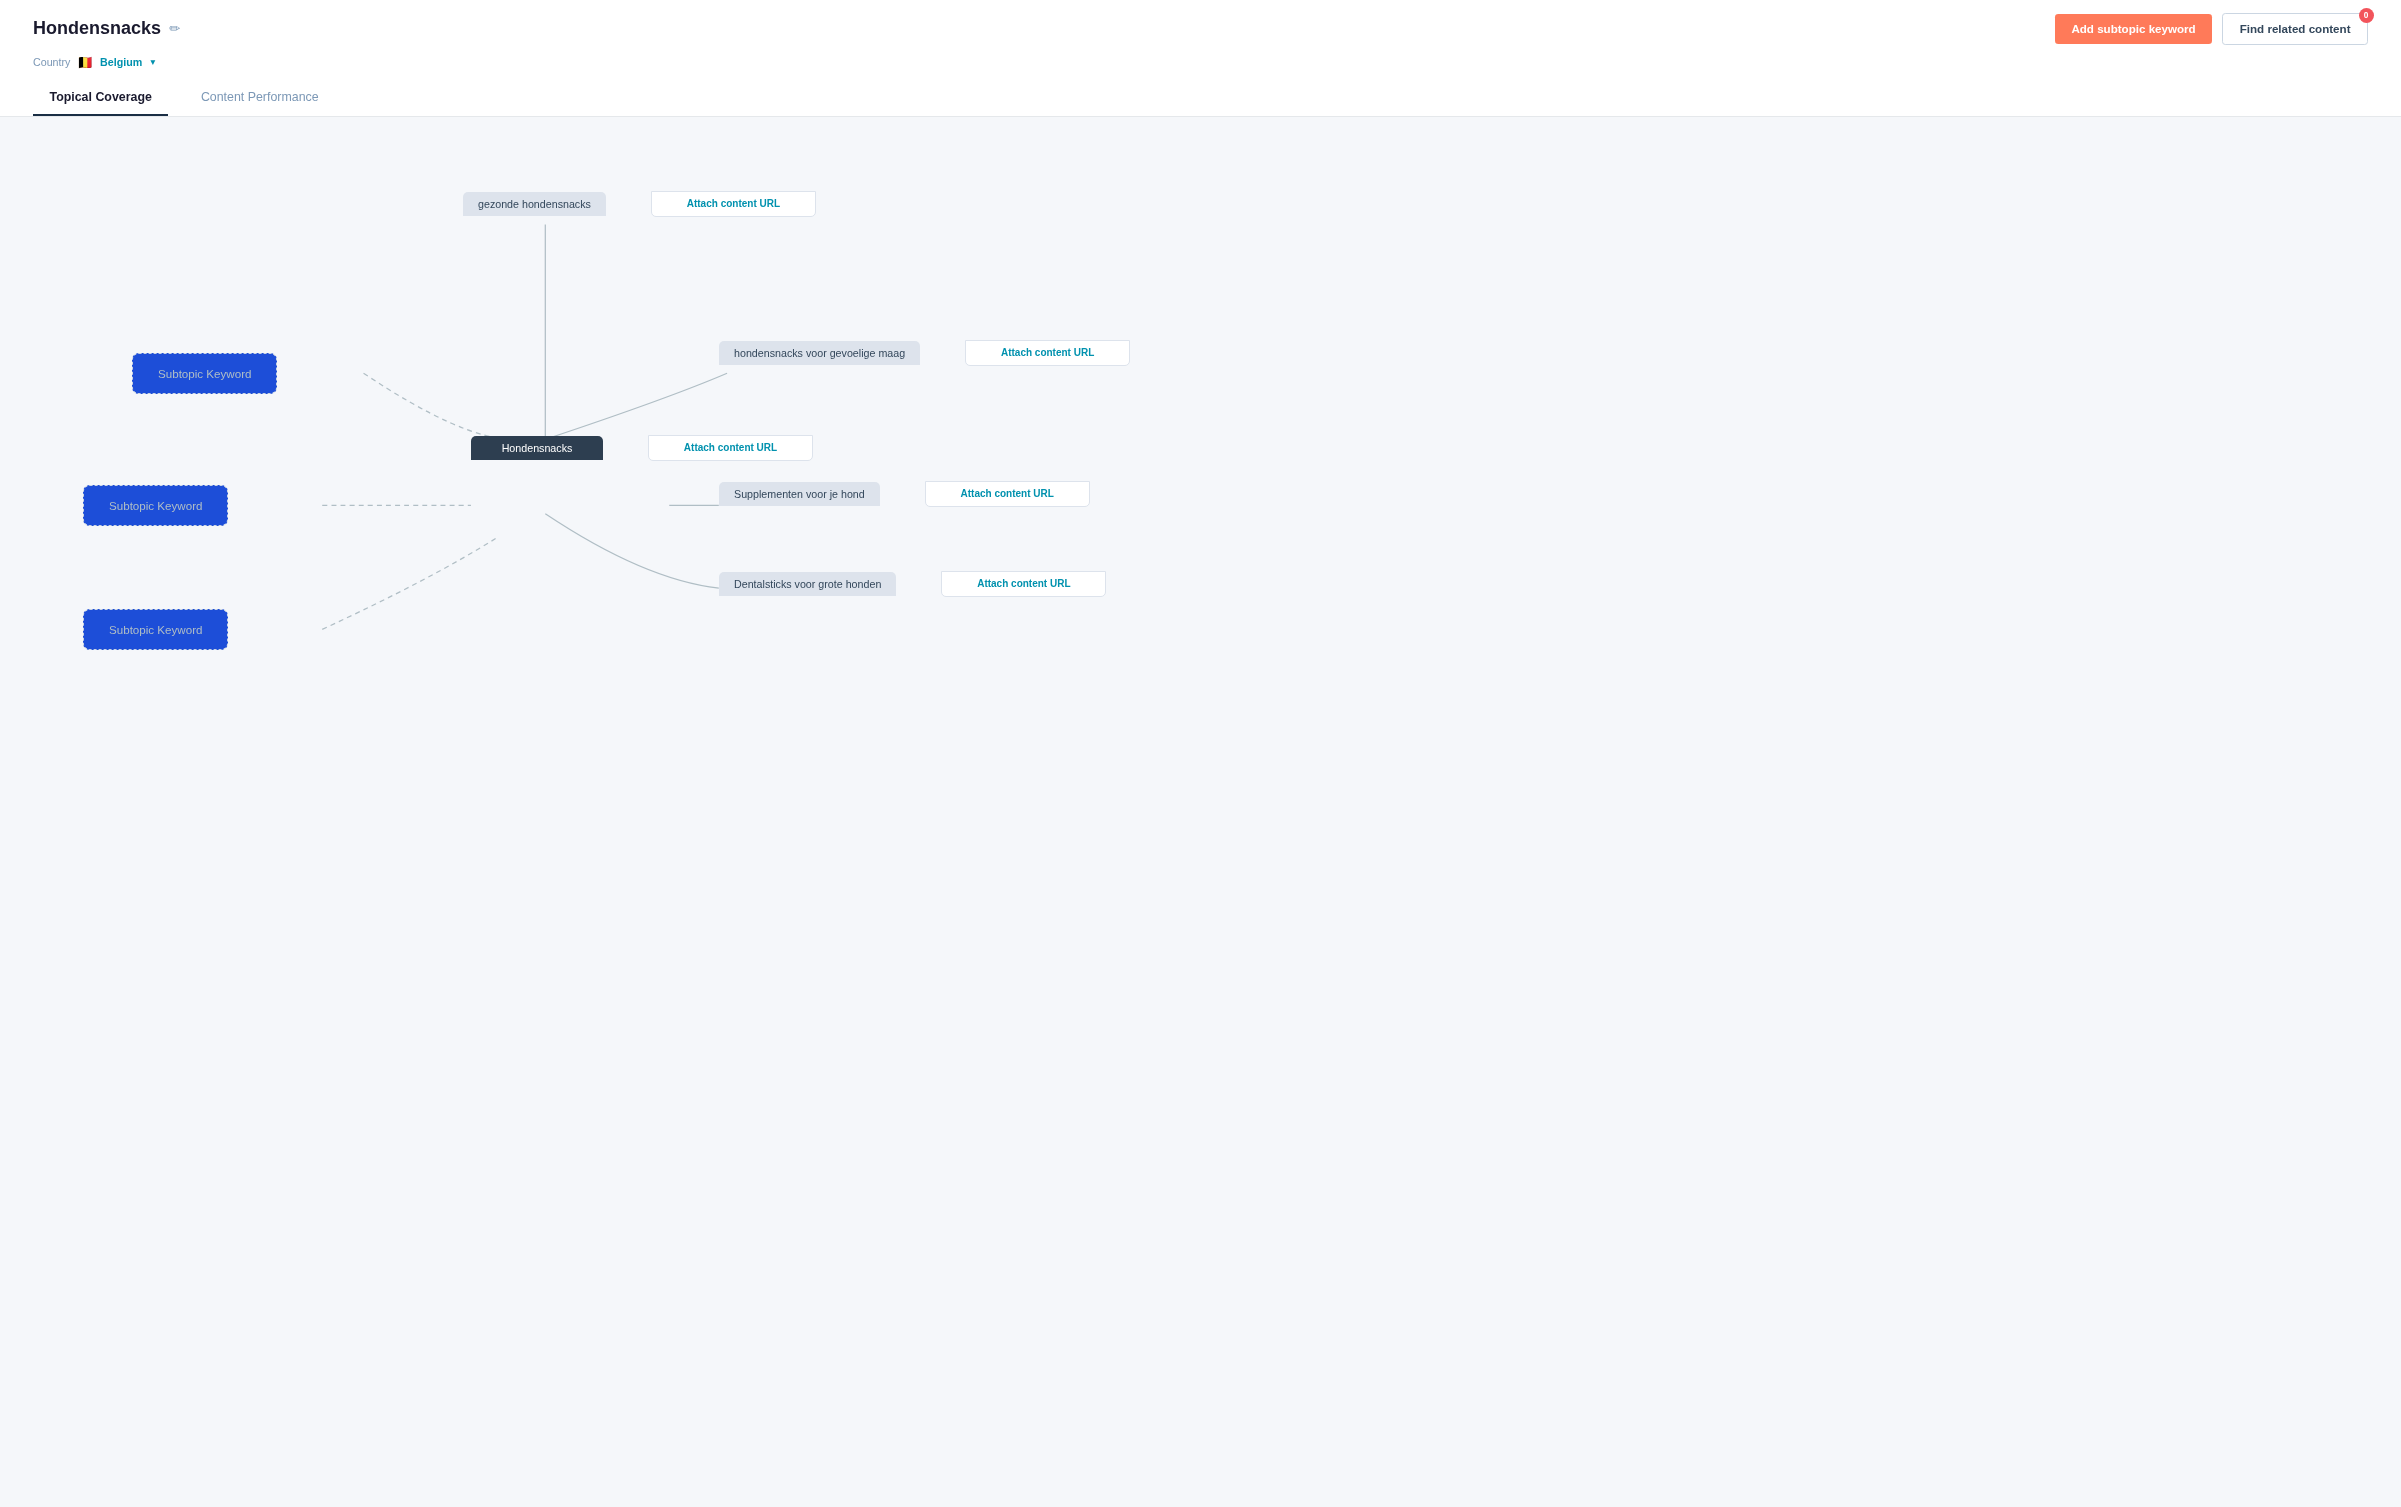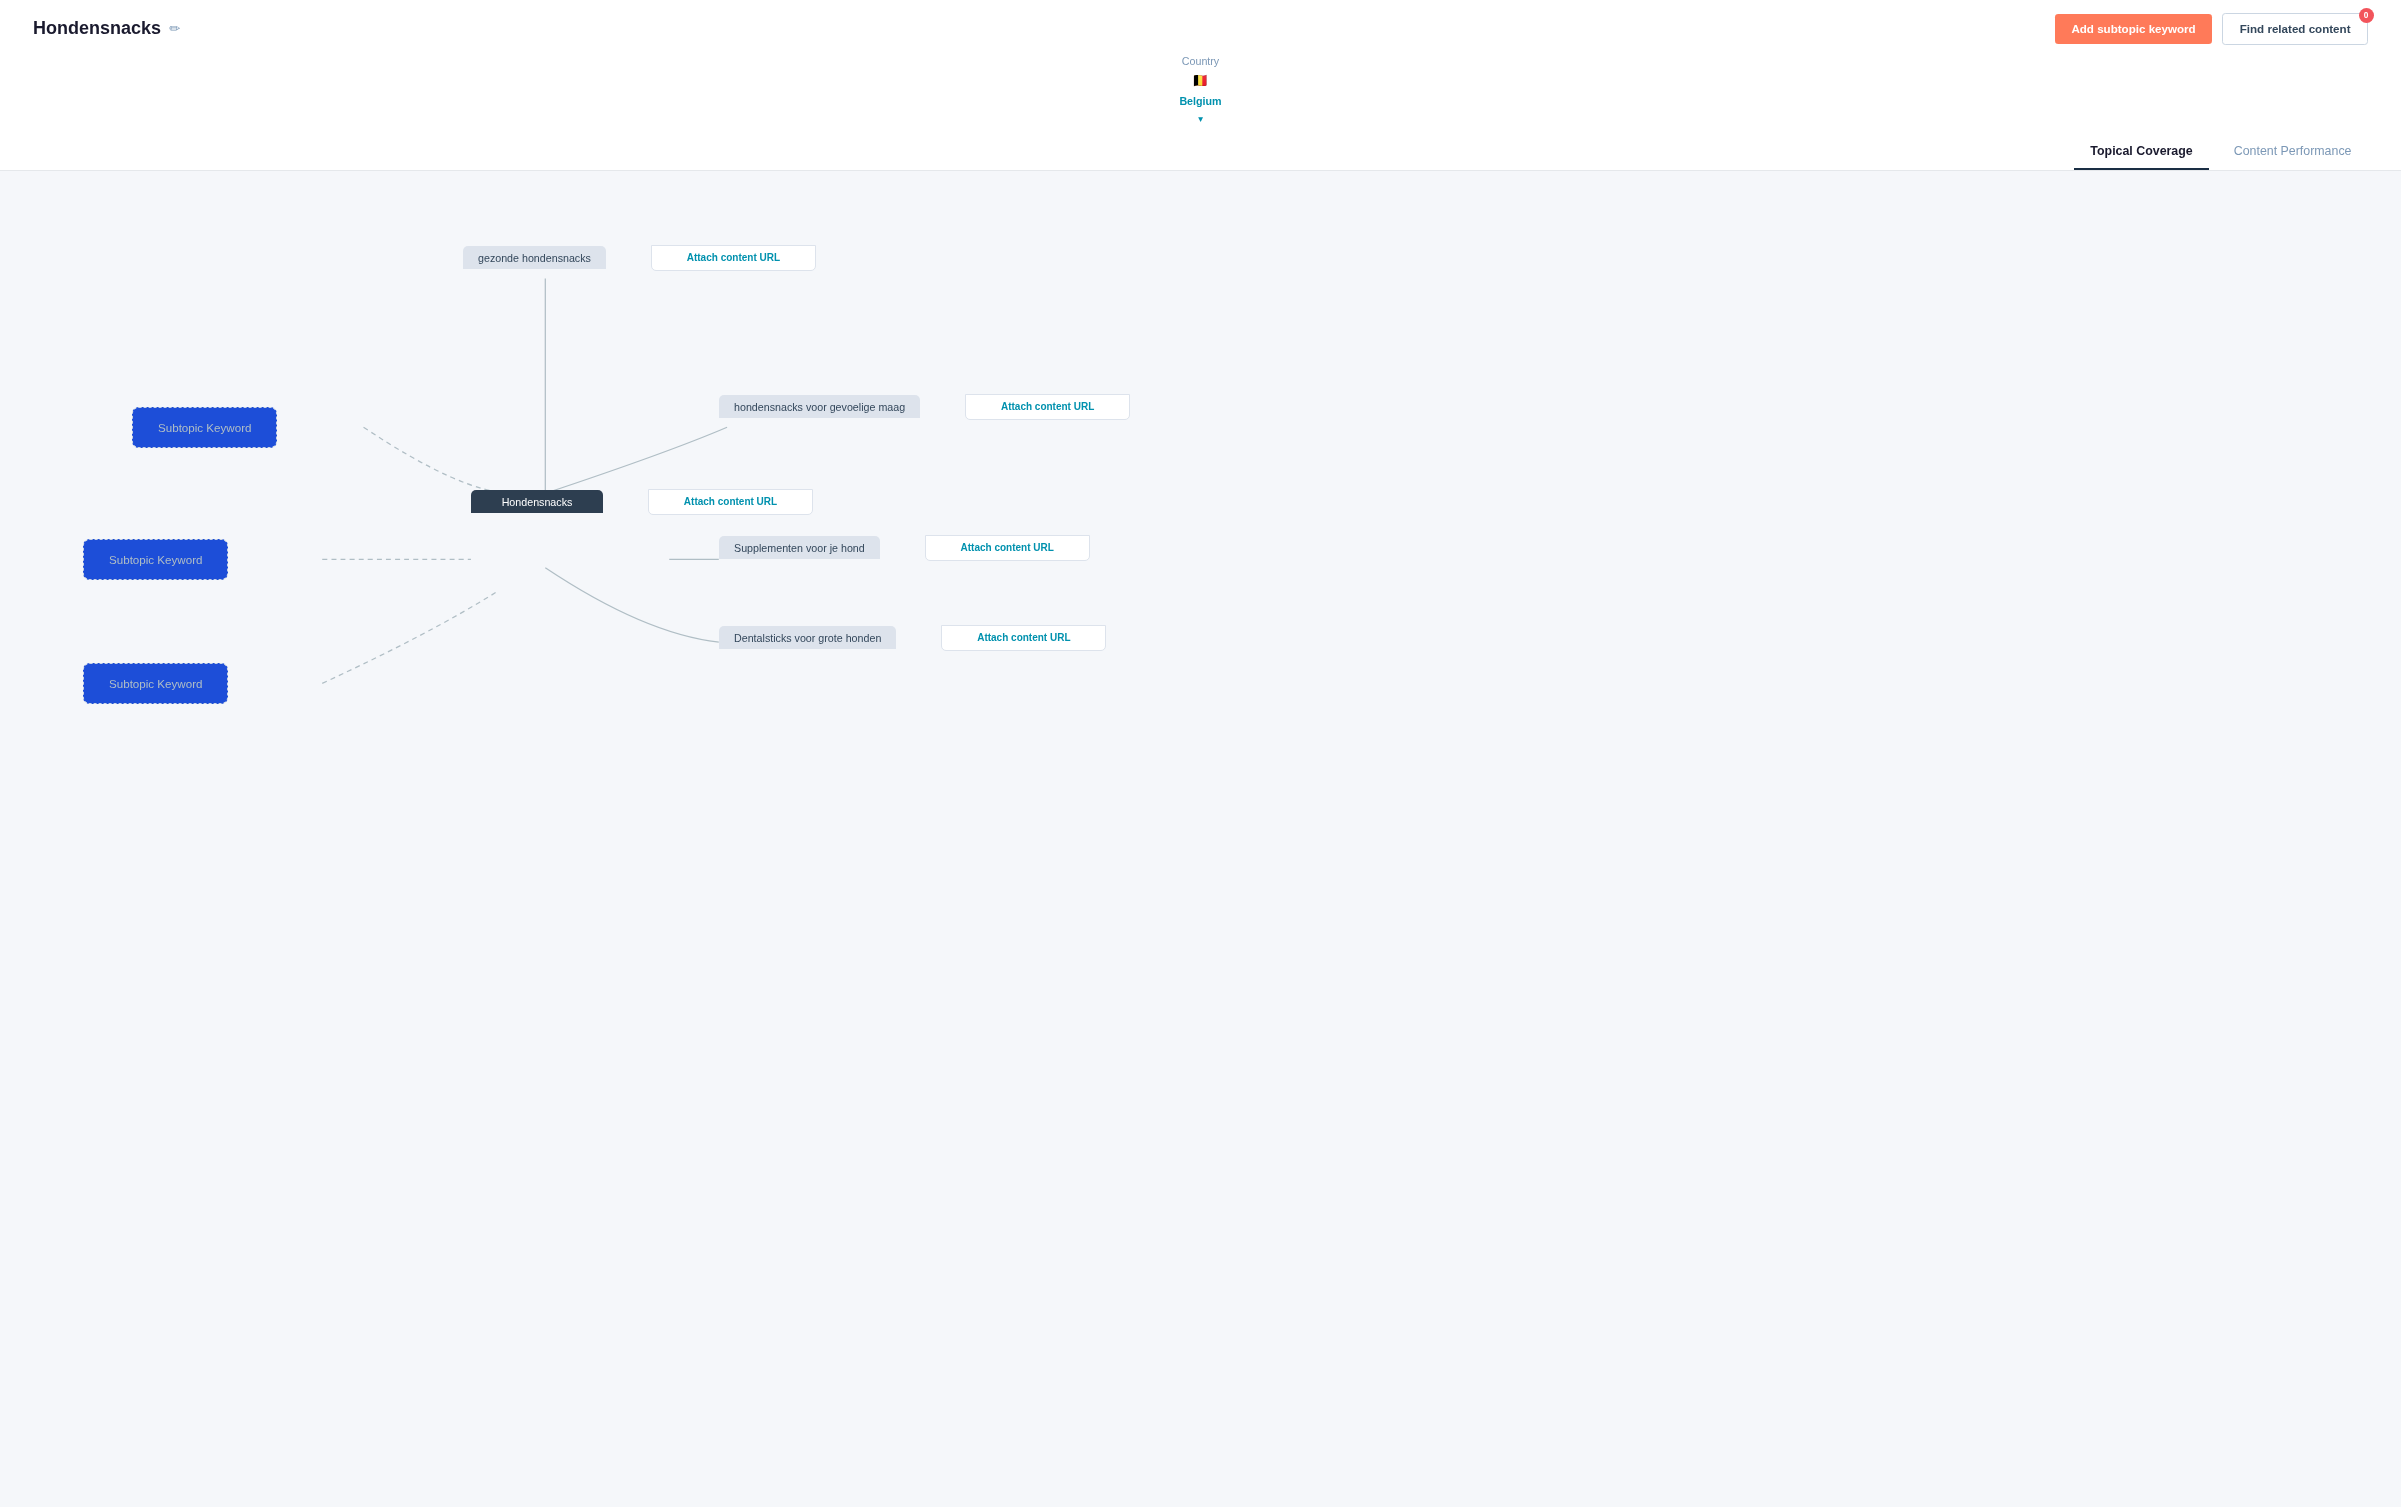--- a/index.html
+++ b/index.html
@@ -86,21 +86,20 @@
       font-weight: 700;
     }
 
     .country-row {
       display: flex;
       align-items: center;
       gap: 6.6px;
       padding-bottom: 10px;
       font-size: 10.7px;
       color: #7c98b6;
-      flex-direction: column;
     }
 
     .country-label {
       color: #7c98b6;
     }
 
     .flag {
       font-size: 13.2px;
     }
 
@@ -111,22 +110,21 @@
       text-align: right;
     }
 
     .dropdown-arrow {
       color: #0091ae;
       font-size: 8.3px;
     }
 
     .tabs {
       display: flex;
-      gap: 8px;
-      justify-content: flex-end;
+      gap: 16px;
     }
 
     .tab {
       padding: 10px 16.5px;
       font-size: 12.4px;
       font-weight: 500;
       cursor: pointer;
       border-bottom: 2.5px solid transparent;
       color: #7c98b6;
     }

